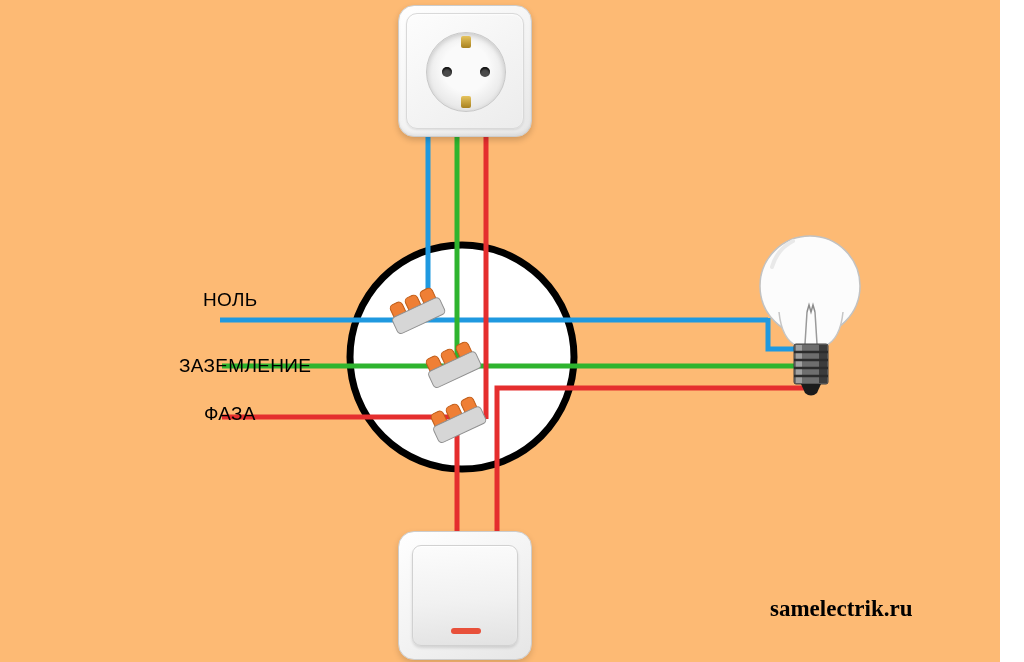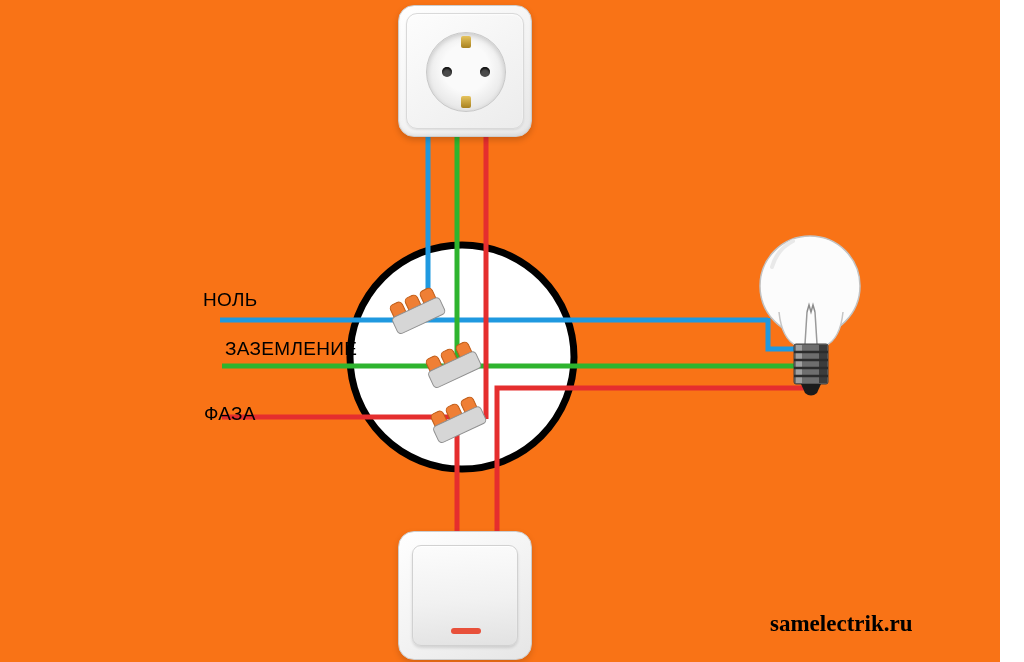--- a/index.html
+++ b/index.html
@@ -1,21 +1,21 @@
 <!DOCTYPE html>
 <html><head>
 <meta charset="utf-8">
 <style>
   * { margin: 0; padding: 0; box-sizing: border-box; }
   html, body { background: #ffffff; }
   .canvas {
     position: relative;
     width: 1000px;
     height: 662px;
-    background: #f97316;
+    background: #fdba74;
     overflow: hidden;
     font-family: "Liberation Sans", "DejaVu Sans", sans-serif;
   }
   .layer { position: absolute; left: 0; top: 0; width: 1024px; height: 662px; }
   svg.layer { z-index: 1; }
 
   
   .wire { fill: none; stroke-width: 5; }
 
   
@@ -78,24 +78,24 @@
     position: absolute; left: 38px; top: 82px; width: 30px; height: 6px;
     border-radius: 3px; background: #e8503a;
   }
 
   
   .label {
     position: absolute; z-index: 3;
     font-size: 19px; color: #000000; letter-spacing: 0.3px;
   }
   .label-neutral { left: 203px; top: 289px; }
-  .label-ground  { left: 179px; top: 338px; margin-left: 46px; }
+  .label-ground  { left: 179px; top: 355px; }
   .label-phase   { left: 204px; top: 403px; }
   .watermark {
-    position: absolute; left: 770px; top: 611px; z-index: 3;
+    position: absolute; left: 770px; top: 596px; z-index: 3;
     font-family: "Liberation Serif", "DejaVu Serif", serif;
     font-weight: 700; font-size: 23px; color: #000000;
   }
 </style>
 </head>
 <body>
 
 <div class="canvas">
 
   <svg class="layer" viewBox="0 0 1024 662" width="1024" height="662">

